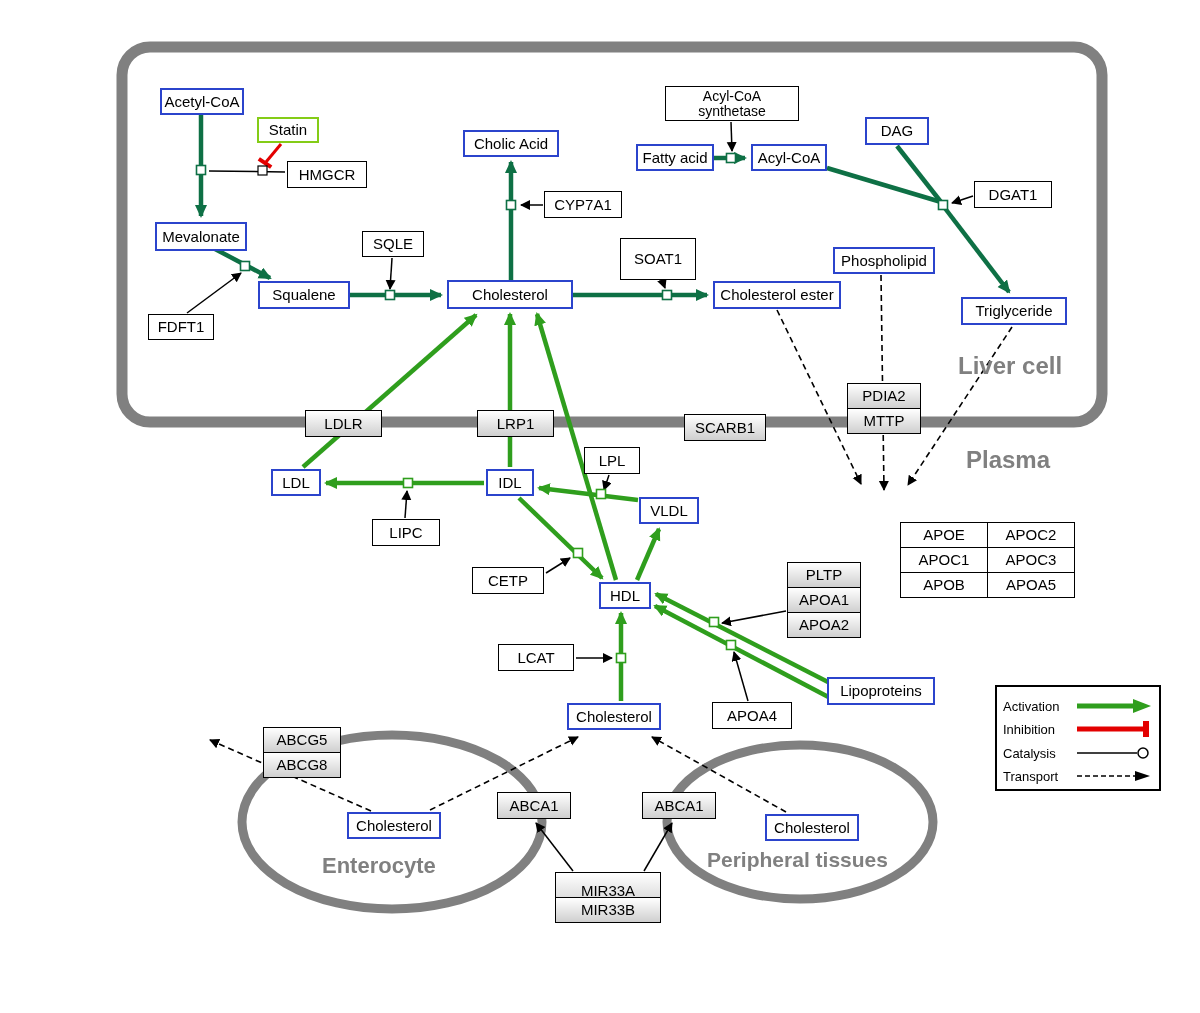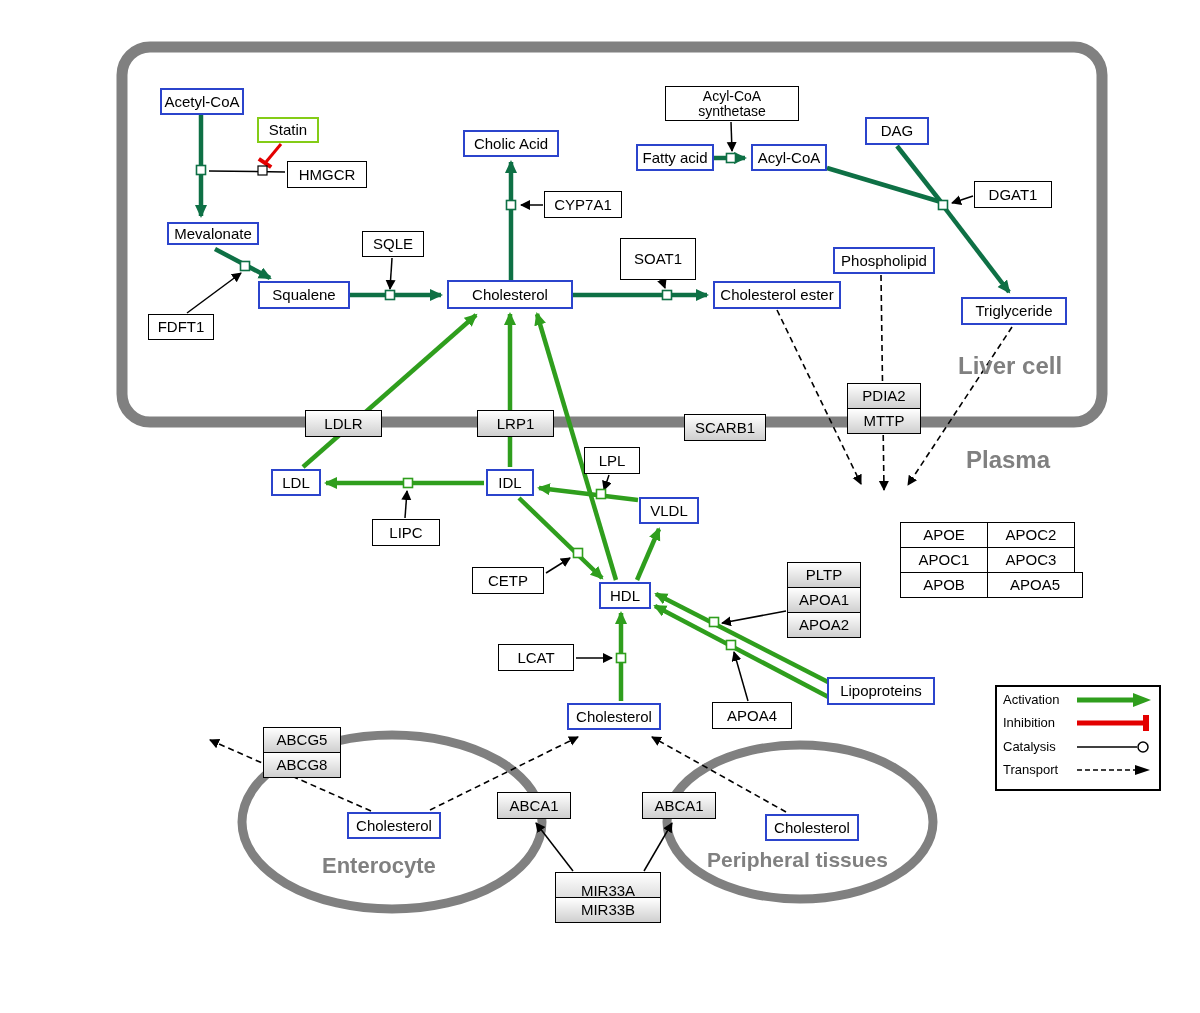--- a/index.html
+++ b/index.html
@@ -10,21 +10,21 @@
        background:#ffffff;border:1px solid #000000;font-size:15px;color:#000;text-align:center;
        line-height:1.05;white-space:nowrap;z-index:2;}
   .metab{border:2px solid #2b44cc;}
   .inhib{border:2px solid #84cc16;}
   .grad{background:linear-gradient(180deg,#ffffff 0%,#cfcfcf 100%);}
   .stack2{flex-direction:column;font-size:14px;}
   .region-label{position:absolute;font-weight:bold;color:#808080;z-index:3;white-space:nowrap;}
   .legend{position:absolute;left:995px;top:685px;width:166px;height:106px;border:2px solid #000;
           background:#fff;z-index:4;box-sizing:border-box;padding:4px 6px;display:flex;
           flex-direction:column;justify-content:space-around;}
-  .legend-row{display:flex;align-items:flex-start;justify-content:space-between;height:22px;}
+  .legend-row{display:flex;align-items:flex-end;justify-content:space-between;height:22px;}
   .legend-label{font-size:13px;color:#000;}
 </style>
 </head>
 <body>
 
 <div id="canvas">
 
   <svg id="edges" viewBox="0 0 1200 1013">
     <defs>
       <marker id="ab" markerUnits="userSpaceOnUse" markerWidth="14" markerHeight="12" refX="9" refY="5" orient="auto">
@@ -124,21 +124,21 @@
       <rect x="573.5" y="548.5" width="9" height="9"></rect>
       <rect x="616.5" y="653.5" width="9" height="9"></rect>
       <rect x="709.5" y="617.5" width="9" height="9"></rect>
       <rect x="726.5" y="640.5" width="9" height="9"></rect>
     </g>
   </svg>
 
   <div class="box metab" style="left:160px;top:88px;width:84px;height:27px">Acetyl-CoA</div>
   <div class="box inhib" style="left:257px;top:117px;width:62px;height:26px">Statin</div>
   <div class="box" style="left:287px;top:161px;width:80px;height:27px">HMGCR</div>
-  <div class="box metab" style="left:167px;top:222px;width:92px;height:23px">Mevalonate</div>
+  <div class="box metab" style="left:155px;top:222px;width:92px;height:29px">Mevalonate</div>
   <div class="box" style="left:148px;top:314px;width:66px;height:26px">FDFT1</div>
   <div class="box metab" style="left:258px;top:281px;width:92px;height:28px">Squalene</div>
   <div class="box" style="left:362px;top:231px;width:62px;height:26px">SQLE</div>
   <div class="box metab" style="left:447px;top:280px;width:126px;height:29px">Cholesterol</div>
   <div class="box metab" style="left:463px;top:130px;width:96px;height:27px">Cholic Acid</div>
   <div class="box" style="left:544px;top:191px;width:78px;height:27px">CYP7A1</div>
   <div class="box" style="left:620px;top:238px;width:76px;height:42px">SOAT1</div>
   <div class="box metab" style="left:713px;top:281px;width:128px;height:28px">Cholesterol ester</div>
   <div class="box stack2" style="left:665px;top:86px;width:134px;height:35px">
     <span>Acyl-CoA</span>
@@ -165,21 +165,21 @@
   <div class="box" style="left:472px;top:567px;width:72px;height:27px">CETP</div>
   <div class="box metab" style="left:599px;top:582px;width:52px;height:27px">HDL</div>
   <div class="box" style="left:498px;top:644px;width:76px;height:27px">LCAT</div>
   <div class="box metab" style="left:567px;top:703px;width:94px;height:27px">Cholesterol</div>
 
   <div class="box" style="left:900px;top:522px;width:88px;height:26px">APOE</div>
   <div class="box" style="left:987px;top:522px;width:88px;height:26px">APOC2</div>
   <div class="box" style="left:900px;top:547px;width:88px;height:26px">APOC1</div>
   <div class="box" style="left:987px;top:547px;width:88px;height:26px">APOC3</div>
   <div class="box" style="left:900px;top:572px;width:88px;height:26px">APOB</div>
-  <div class="box" style="left:987px;top:572px;width:96px;height:26px">APOA5</div>
+  <div class="box" style="left:987px;top:572px;width:88px;height:26px">APOA5</div>
 
   <div class="box grad" style="left:787px;top:562px;width:74px;height:26px">PLTP</div>
   <div class="box grad" style="left:787px;top:587px;width:74px;height:26px">APOA1</div>
   <div class="box grad" style="left:787px;top:612px;width:74px;height:26px">APOA2</div>
   <div class="box" style="left:712px;top:702px;width:80px;height:27px">APOA4</div>
   <div class="box metab" style="left:827px;top:677px;width:108px;height:28px">Lipoproteins</div>
 
   <div class="box grad" style="left:263px;top:727px;width:78px;height:26px">ABCG5</div>
   <div class="box grad" style="left:263px;top:752px;width:78px;height:26px">ABCG8</div>
   <div class="box metab" style="left:347px;top:812px;width:94px;height:27px">Cholesterol</div>

